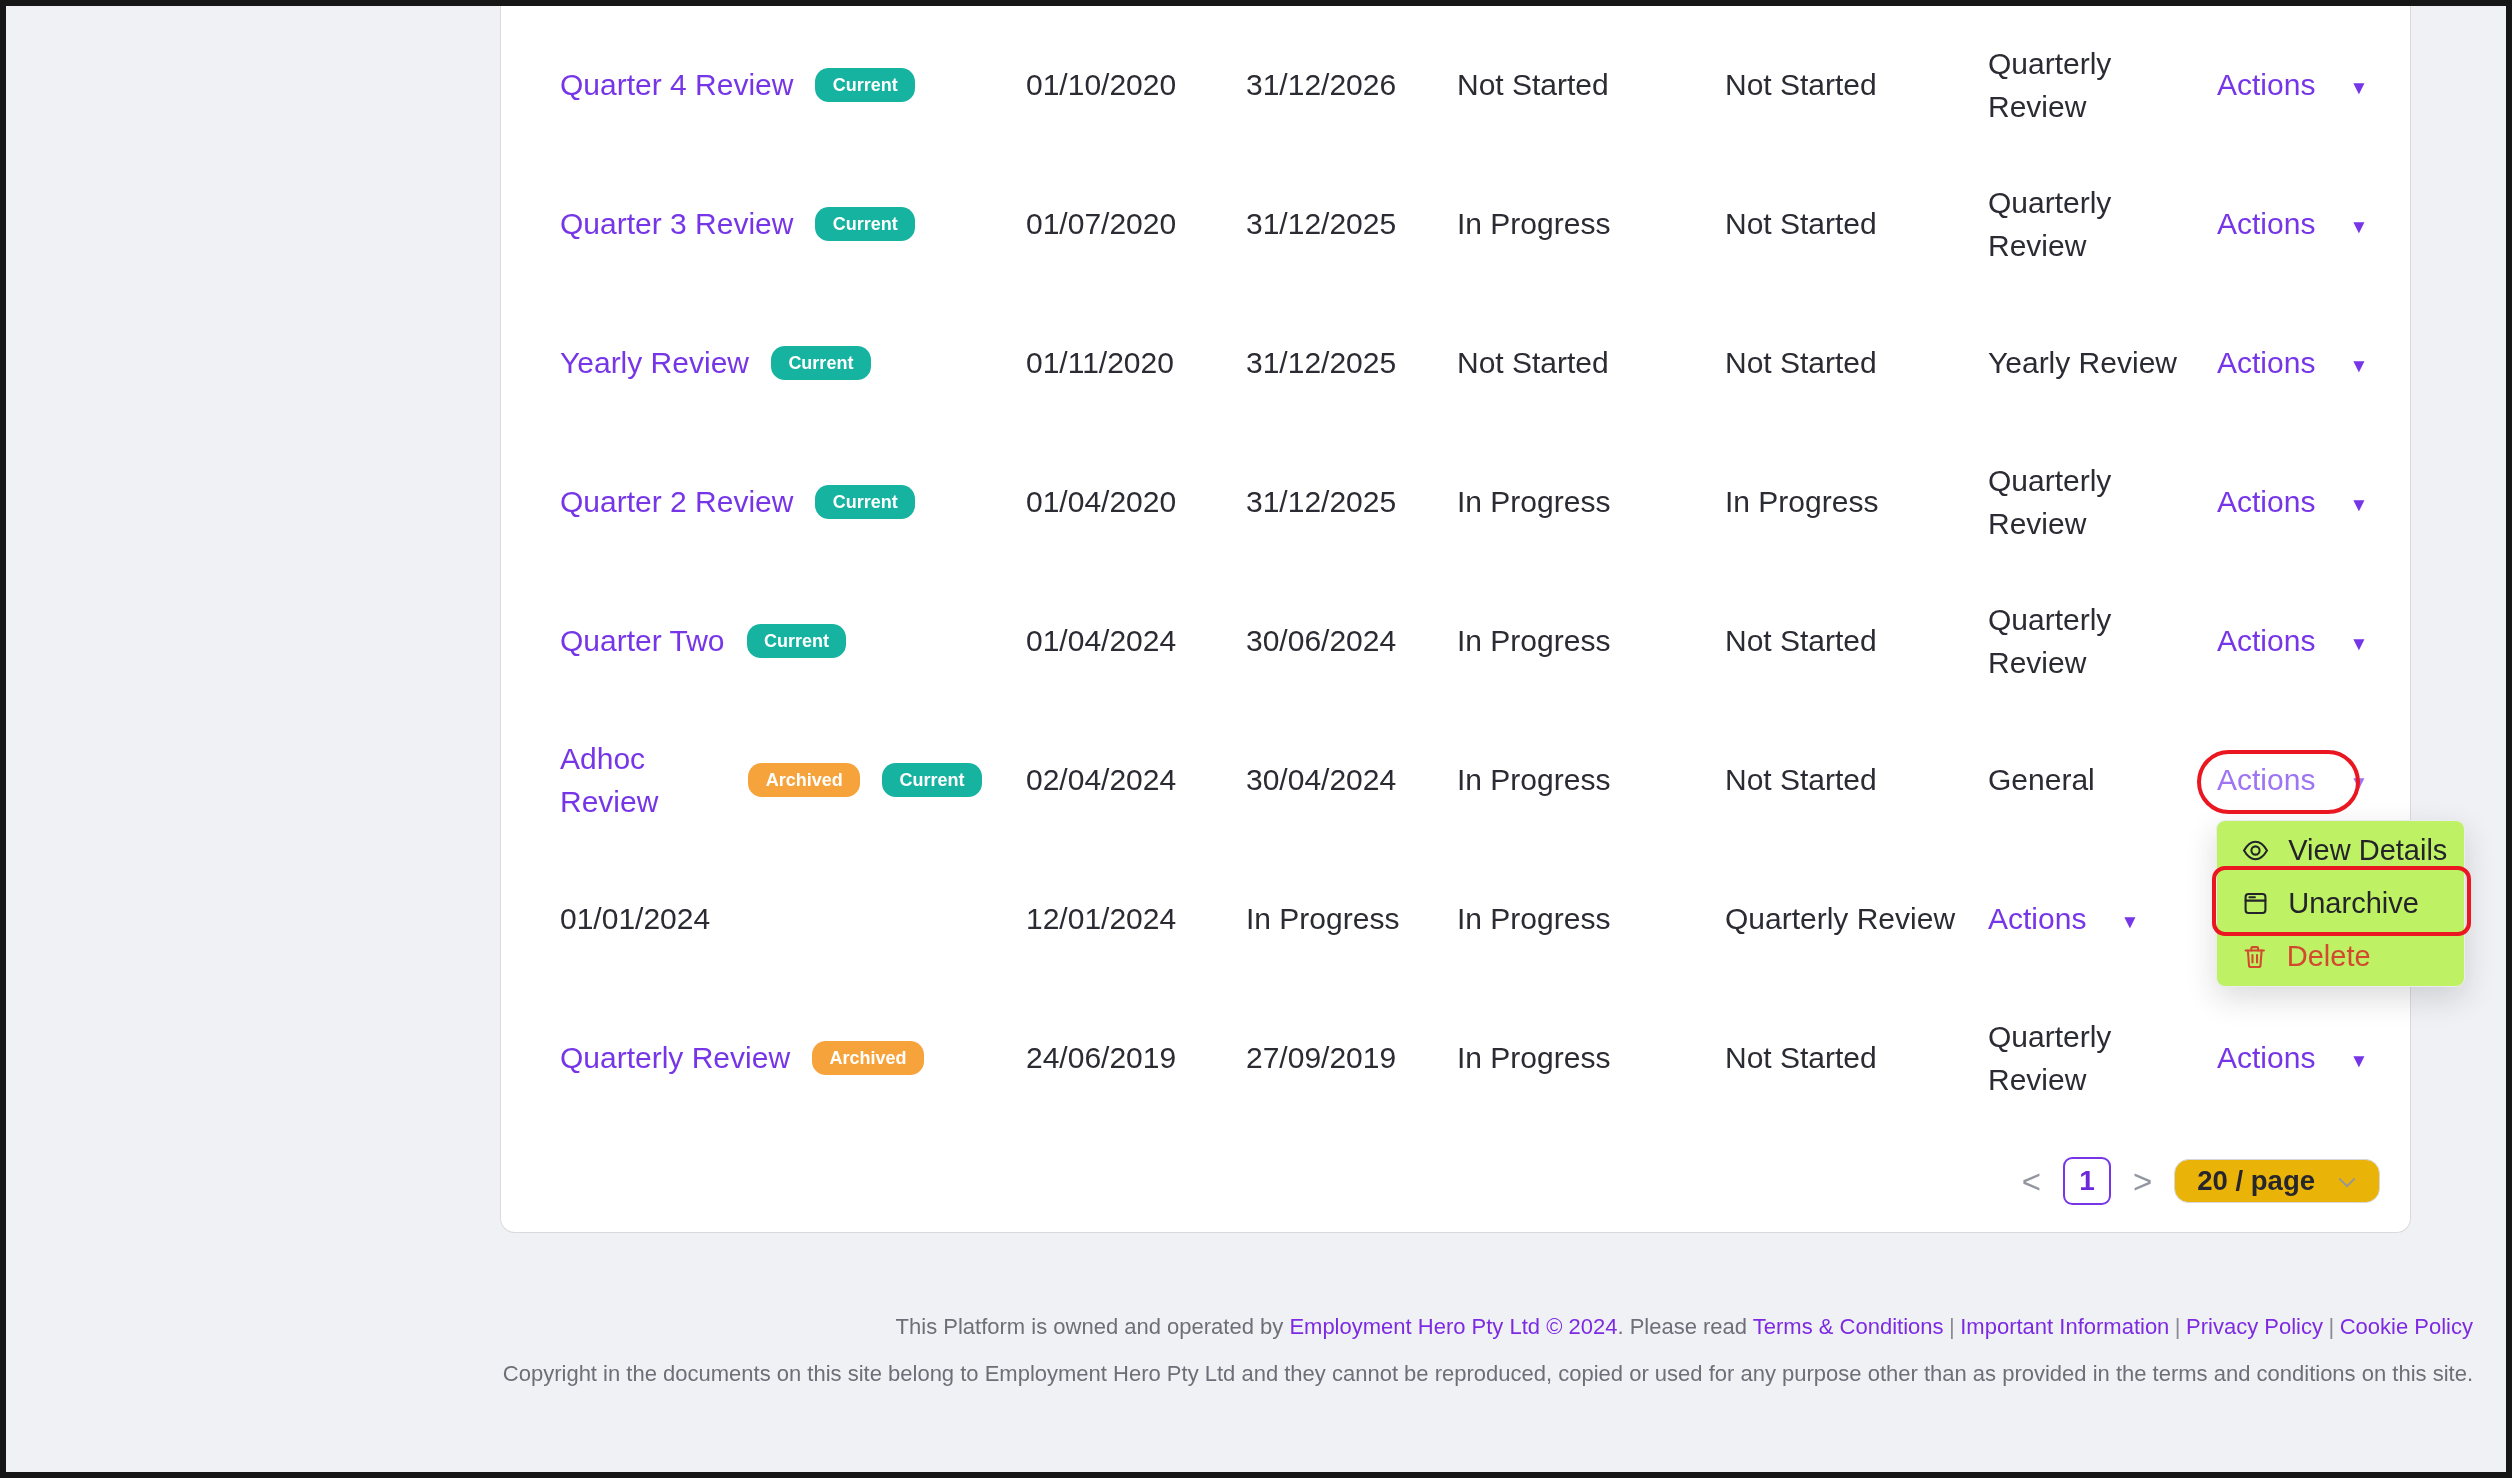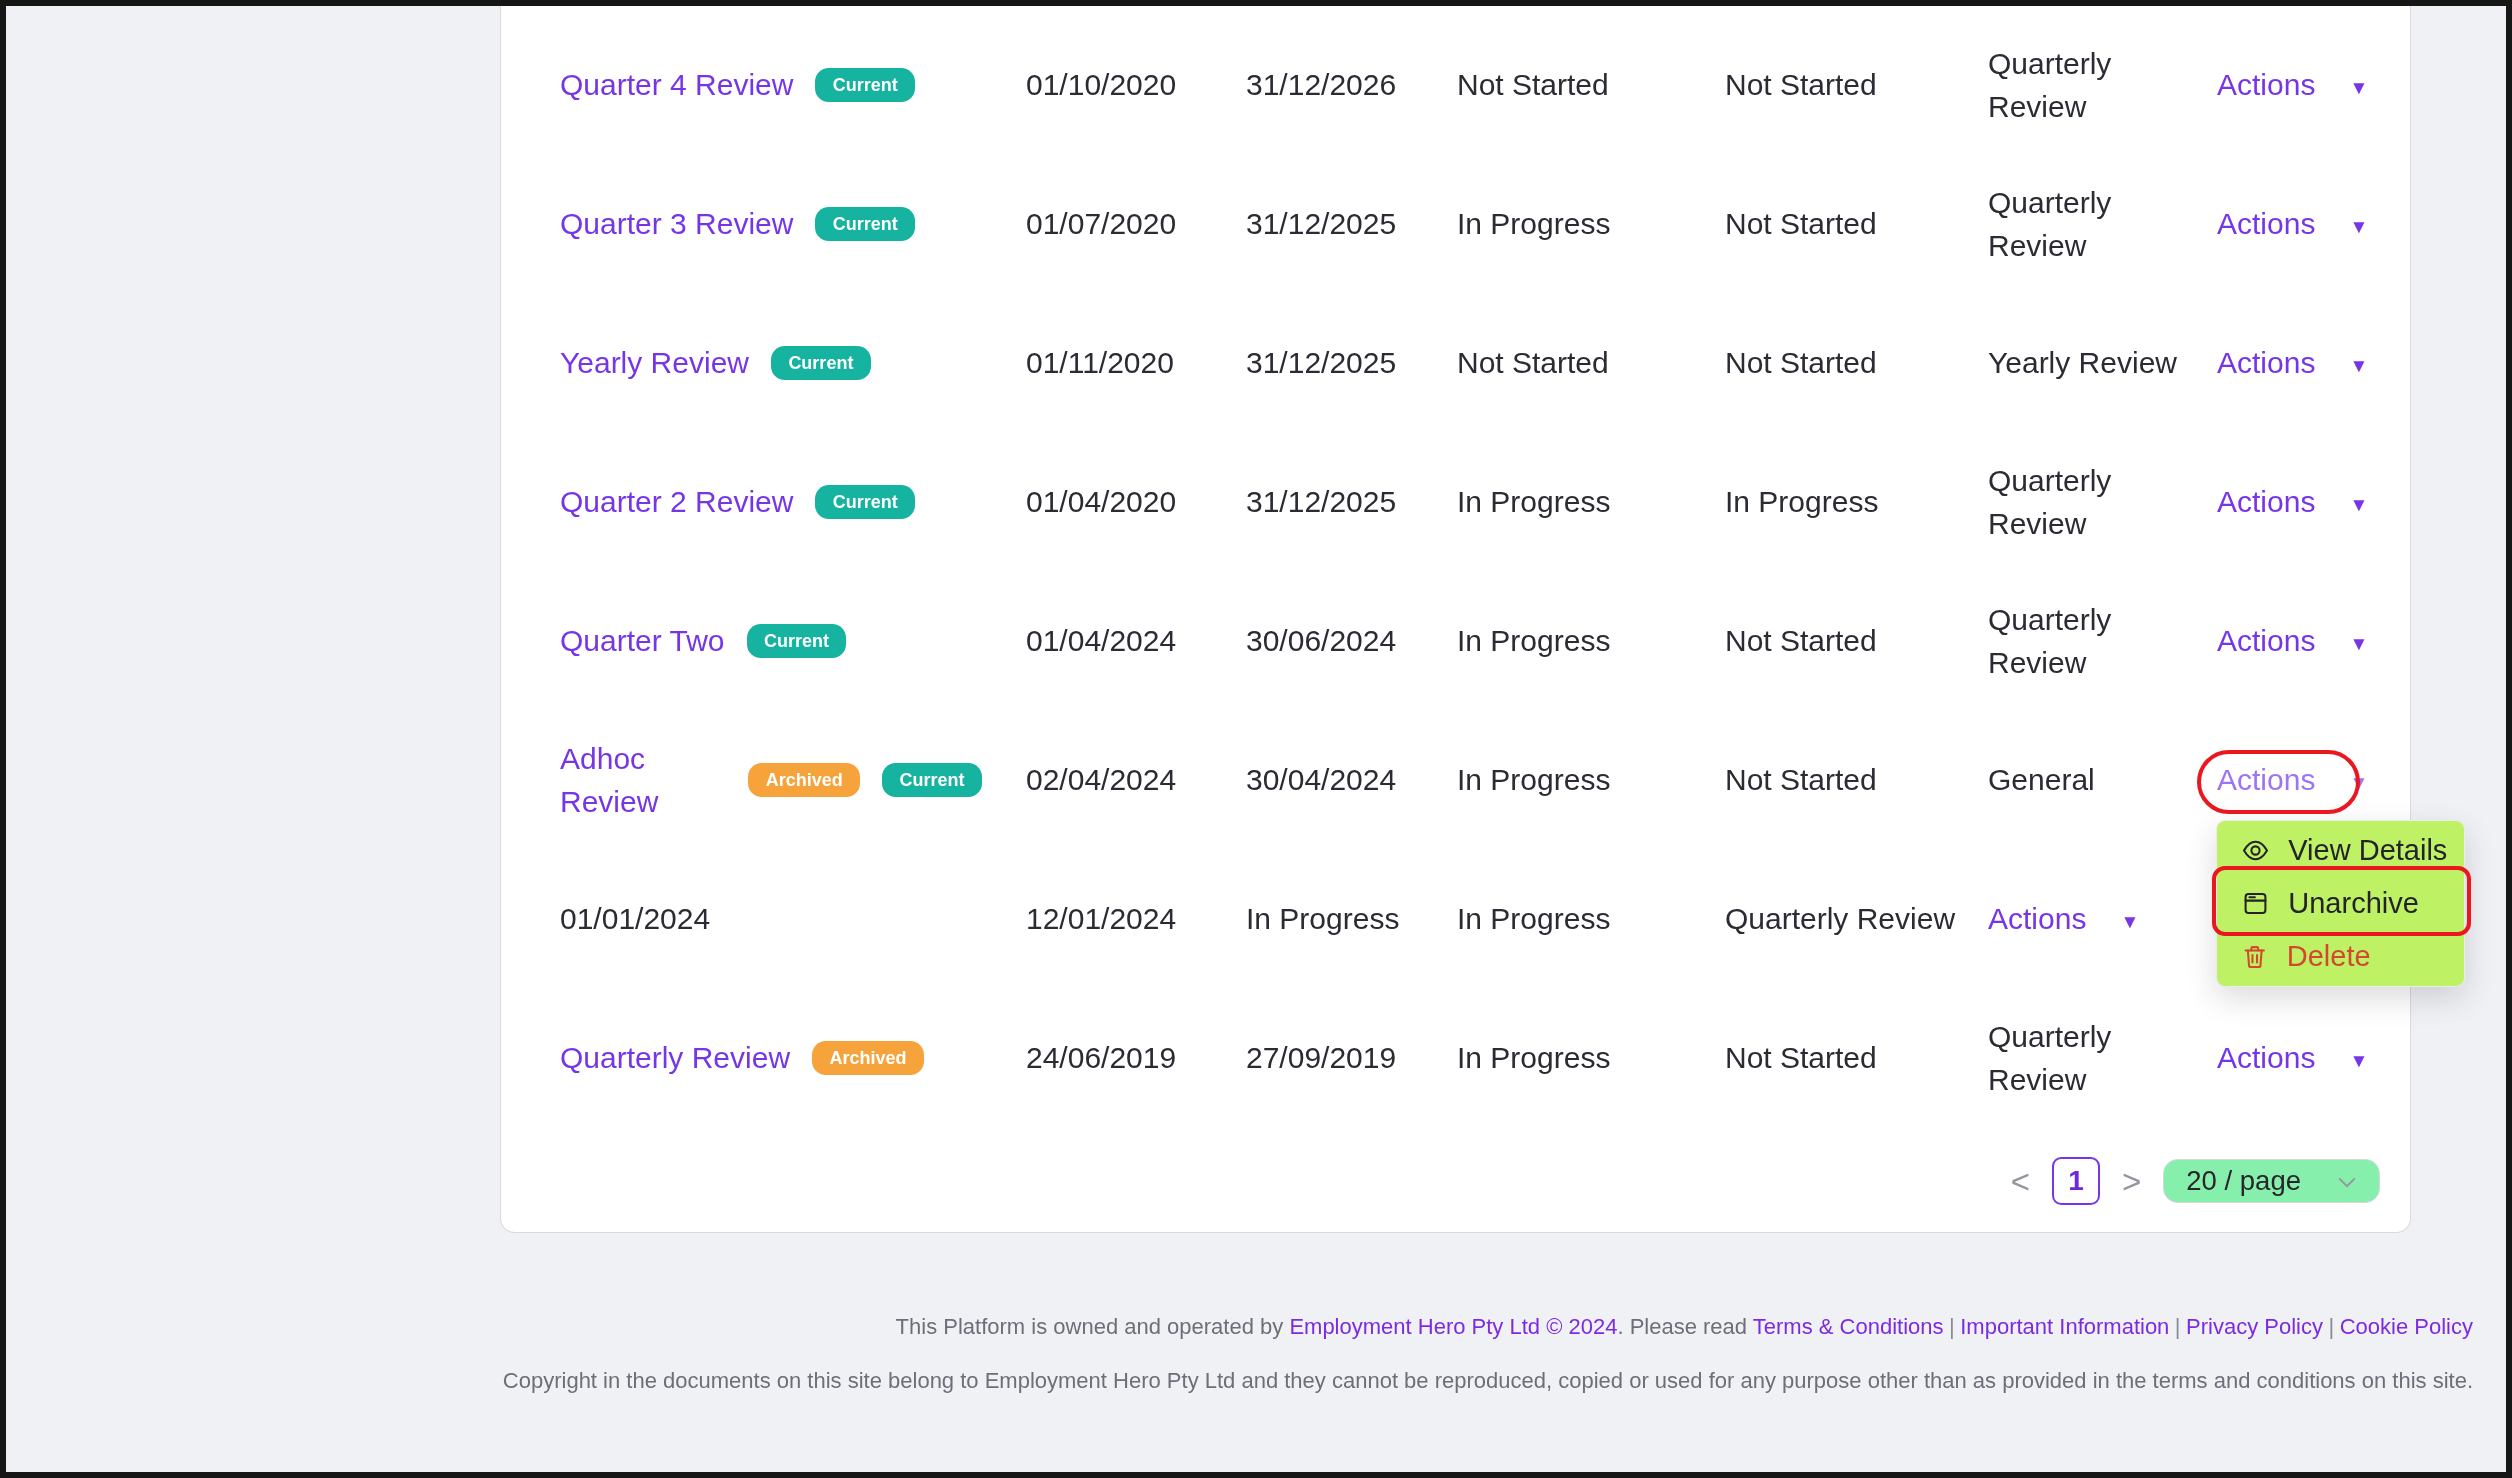--- a/index.html
+++ b/index.html
@@ -47,29 +47,29 @@
   .annot-ellipse { left:2197px; top:750px; width:163px; height:64px; border-radius:37px; }
   .annot-rect    { left:2212px; top:866px; width:259px; height:70px; border-radius:13px; }
 
   
   .pagination { position:absolute; top:1157px; right:132px; height:48px;
                 display:flex; align-items:center; gap:22px; z-index:5; }
   .pg-chев, .pg-chev { color:#9296a0; font-size:33px; cursor:pointer; line-height:1; }
   .pg-page { width:48px; height:48px; border:2.8px solid var(--accent); border-radius:9.2px;
              color:#6d28d9; font-weight:bold; font-size:28px; display:flex;
              align-items:center; justify-content:center; cursor:pointer; background:#fff; }
-  .pg-size { height:44px; display:flex; align-items:center; gap:36px; padding:0 22px;
-             border:1.8px solid #d6d6dc; border-radius:14.7px; background:#86efac;
-             font-size:27.5px; color:#26262c; cursor:pointer; }
+  .pg-size { height:44px; display:flex; align-items:center; gap:22px; padding:0 22px;
+             border:1.8px solid #d6d6dc; border-radius:14.7px; background:#eab308;
+             font-size:27.5px; color:#26262c; cursor:pointer;font-weight:bold; }
   .pg-size svg { margin-top:3.7px; }
 
   
   .footer { position:absolute; right:39px; top:1314px; text-align:right; z-index:5;
             font-size:22px; color:#6e6e79; line-height:1.2; }
-  .footer .l2 { margin-top:28px;text-align:center; }
+  .footer .l2 { margin-top:21px;text-align:center; }
   .flink { color:var(--footer-link); cursor:pointer; text-decoration:none; }
   .fsep { color:#8a8a94; padding:0 5.5px; }
 </style>
 </head>
 <body>
 
 <div id="page">
 
   <div class="card">
     <div class="rows">

